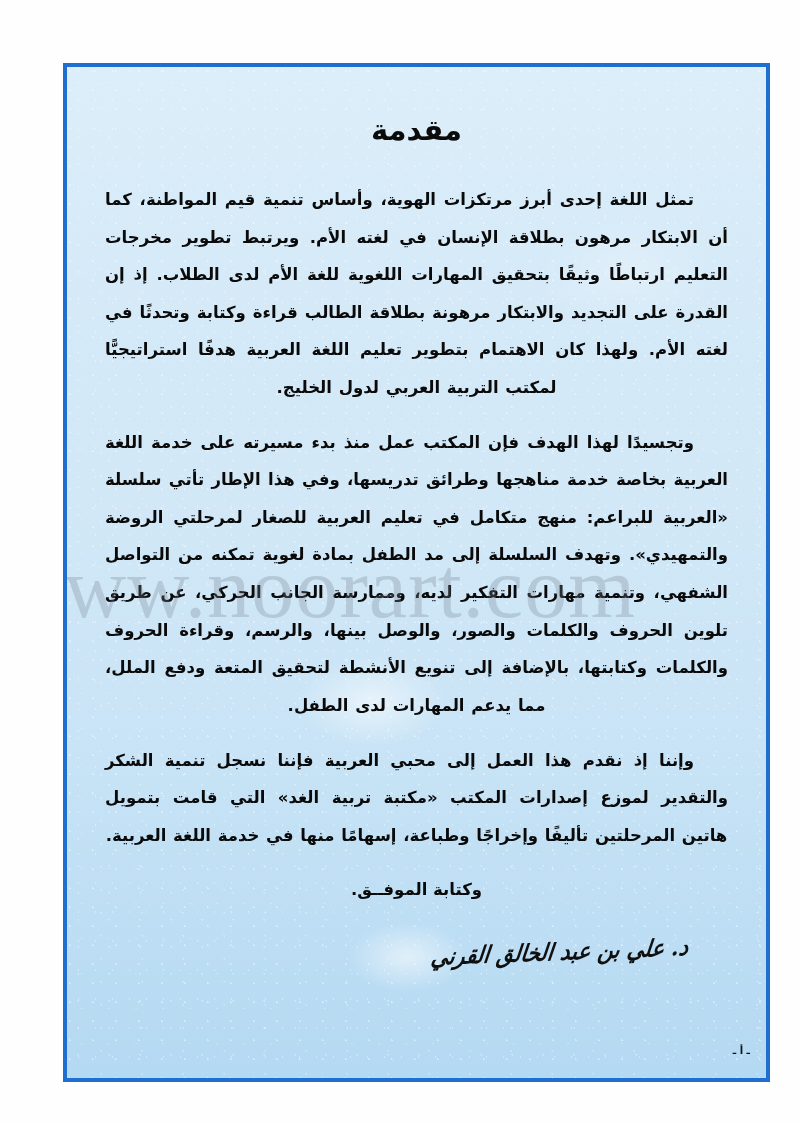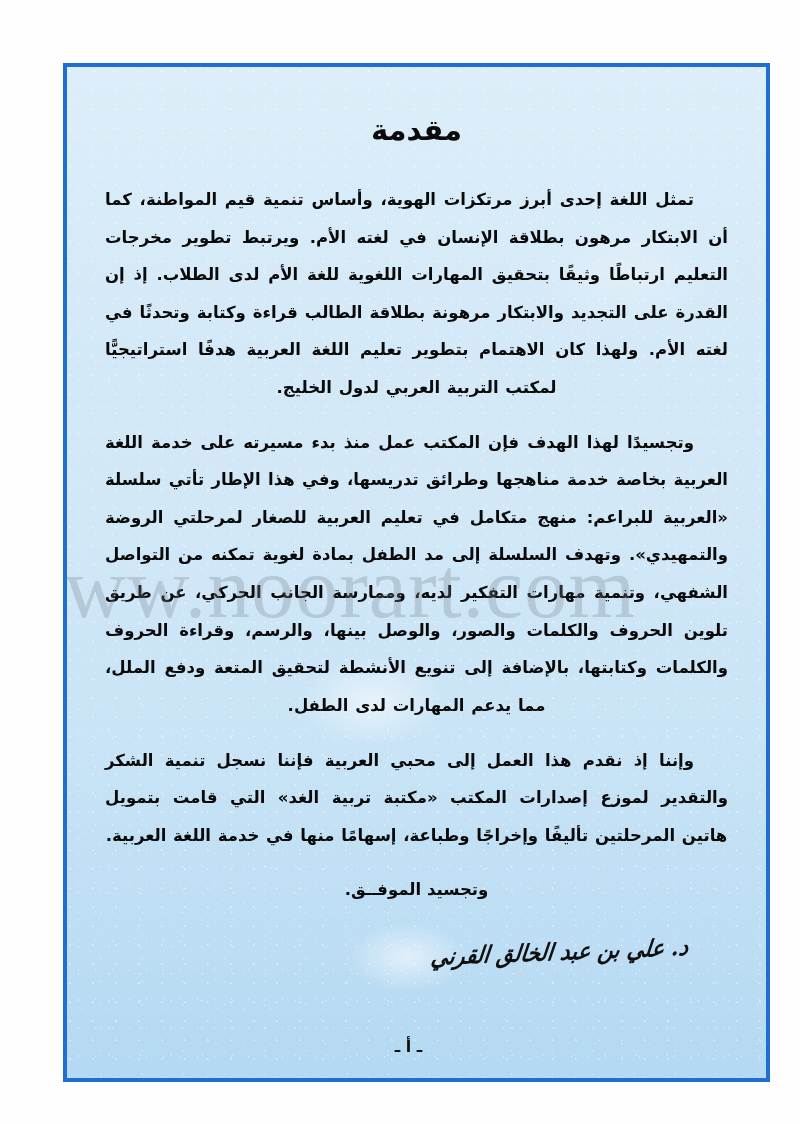--- a/index.html
+++ b/index.html
@@ -154,23 +154,23 @@
     transform: skewX(-9deg) rotate(-2.2deg) scaleY(1.12);
     letter-spacing: -1px;
     white-space: nowrap;
   }
 
   .page-number {
     position: absolute;
     left: 0;
     right: 16px;
     bottom: 22px;
-    text-align: center;
-    direction: rtl;
-    font-size: 16px;
+    text-align: right;
+    direction: rtl;
+    font-size: 10px;
     font-weight: bold;
     color: #111;
     letter-spacing: 3px;
     z-index: 5;
   }
 </style>
 </head>
 <body>
 
 <div class="page">
@@ -187,21 +187,21 @@
 
       <h1 class="page-title">مقدمة</h1>
 
       <p class="para">تمثل اللغة إحدى أبرز مرتكزات الهوية، وأساس تنمية قيم المواطنة، كما أن الابتكار مرهون بطلاقة الإنسان في لغته الأم. ويرتبط تطوير مخرجات التعليم ارتباطًا وثيقًا بتحقيق المهارات اللغوية للغة الأم لدى الطلاب. إذ إن القدرة على التجديد والابتكار مرهونة بطلاقة الطالب قراءة وكتابة وتحدثًا في لغته الأم. ولهذا كان الاهتمام بتطوير تعليم اللغة العربية هدفًا استراتيجيًّا لمكتب التربية العربي لدول الخليج.</p>
 
       <p class="para">وتجسيدًا لهذا الهدف فإن المكتب عمل منذ بدء مسيرته على خدمة اللغة العربية بخاصة خدمة مناهجها وطرائق تدريسها، وفي هذا الإطار تأتي سلسلة «العربية للبراعم: منهج متكامل في تعليم العربية للصغار لمرحلتي الروضة والتمهيدي». وتهدف السلسلة إلى مد الطفل بمادة لغوية تمكنه من التواصل الشفهي، وتنمية مهارات التفكير لديه، وممارسة الجانب الحركي، عن طريق تلوين الحروف والكلمات والصور، والوصل بينها، والرسم، وقراءة الحروف والكلمات وكتابتها، بالإضافة إلى تنويع الأنشطة لتحقيق المتعة ودفع الملل، مما يدعم المهارات لدى الطفل.</p>
 
       <p class="para">وإننا إذ نقدم هذا العمل إلى محبي العربية فإننا نسجل تنمية الشكر والتقدير لموزع إصدارات المكتب «مكتبة تربية الغد» التي قامت بتمويل هاتين المرحلتين تأليفًا وإخراجًا وطباعة، إسهامًا منها في خدمة اللغة العربية.</p>
 
 
-      <div class="closing">وتجسيد الموفــق.</div>
+      <div class="closing">وكتابة الموفــق.</div>
 
       <div class="signature-row">
         <div class="signature">د. علي بن عبد الخالق القرني</div>
       </div>
 
     </div>
 
     <div class="page-number">ـ أ ـ</div>
 
   </div>

